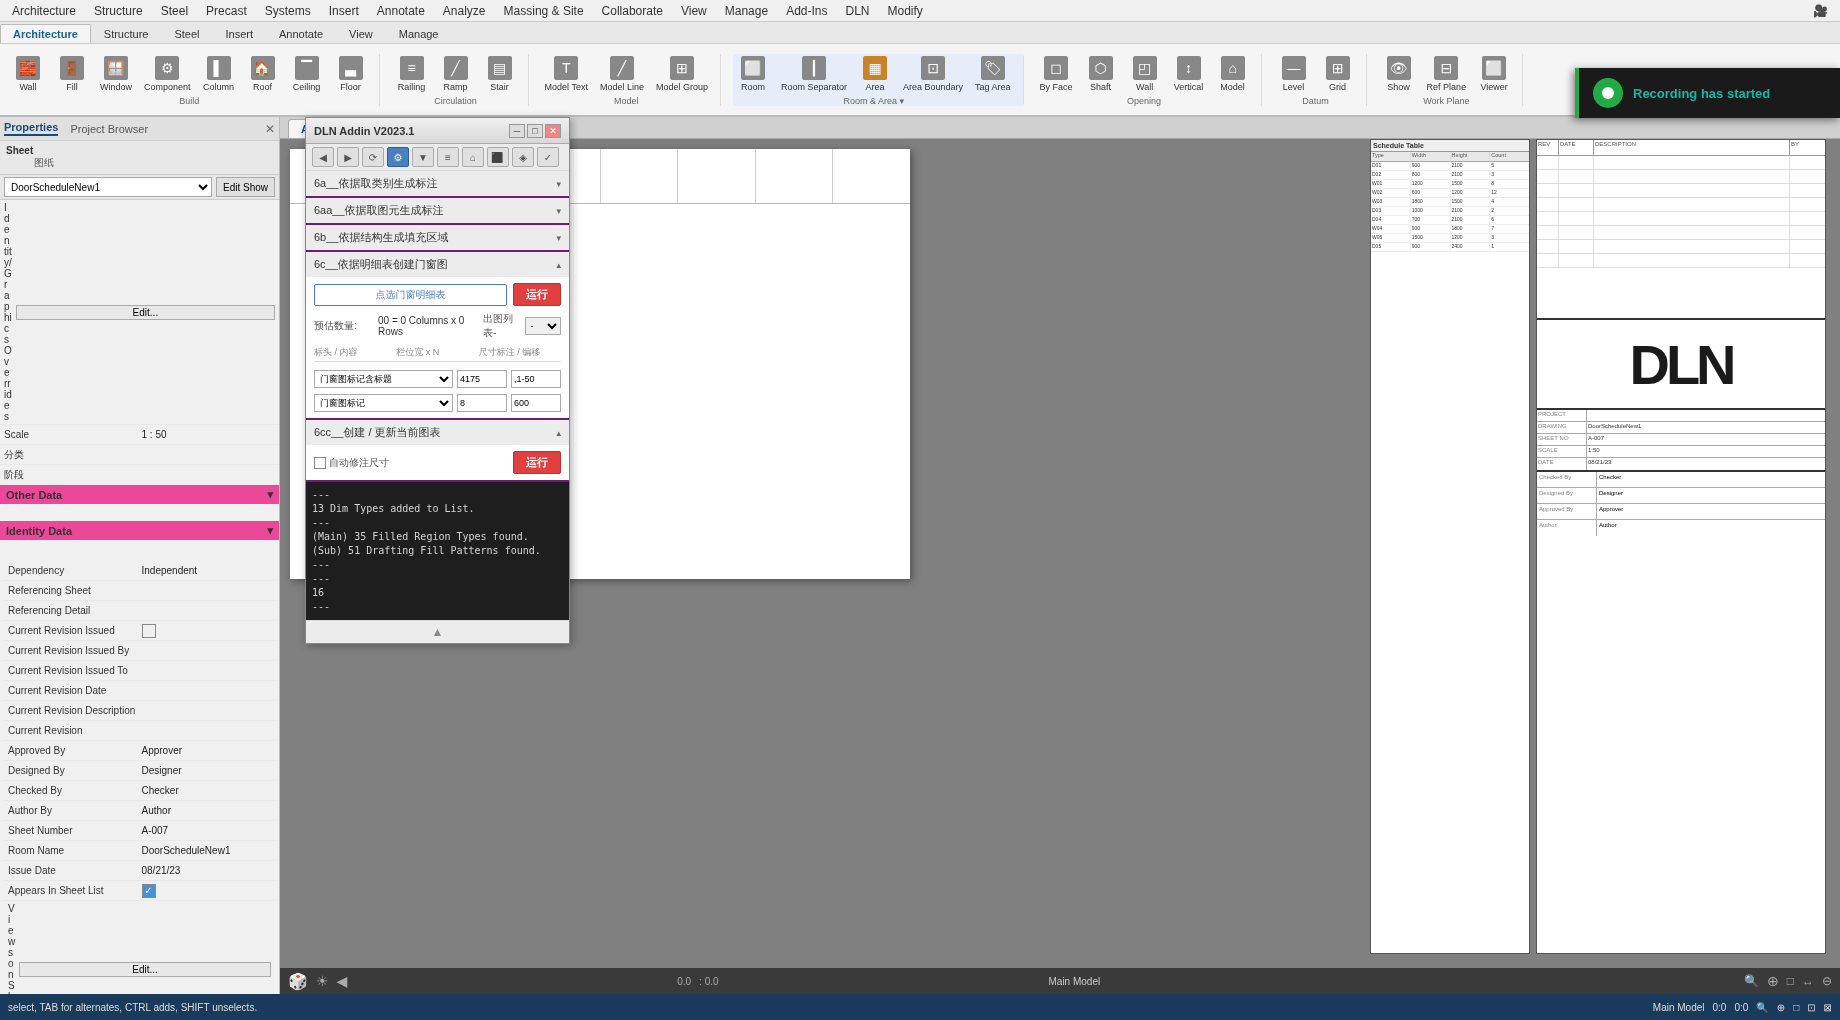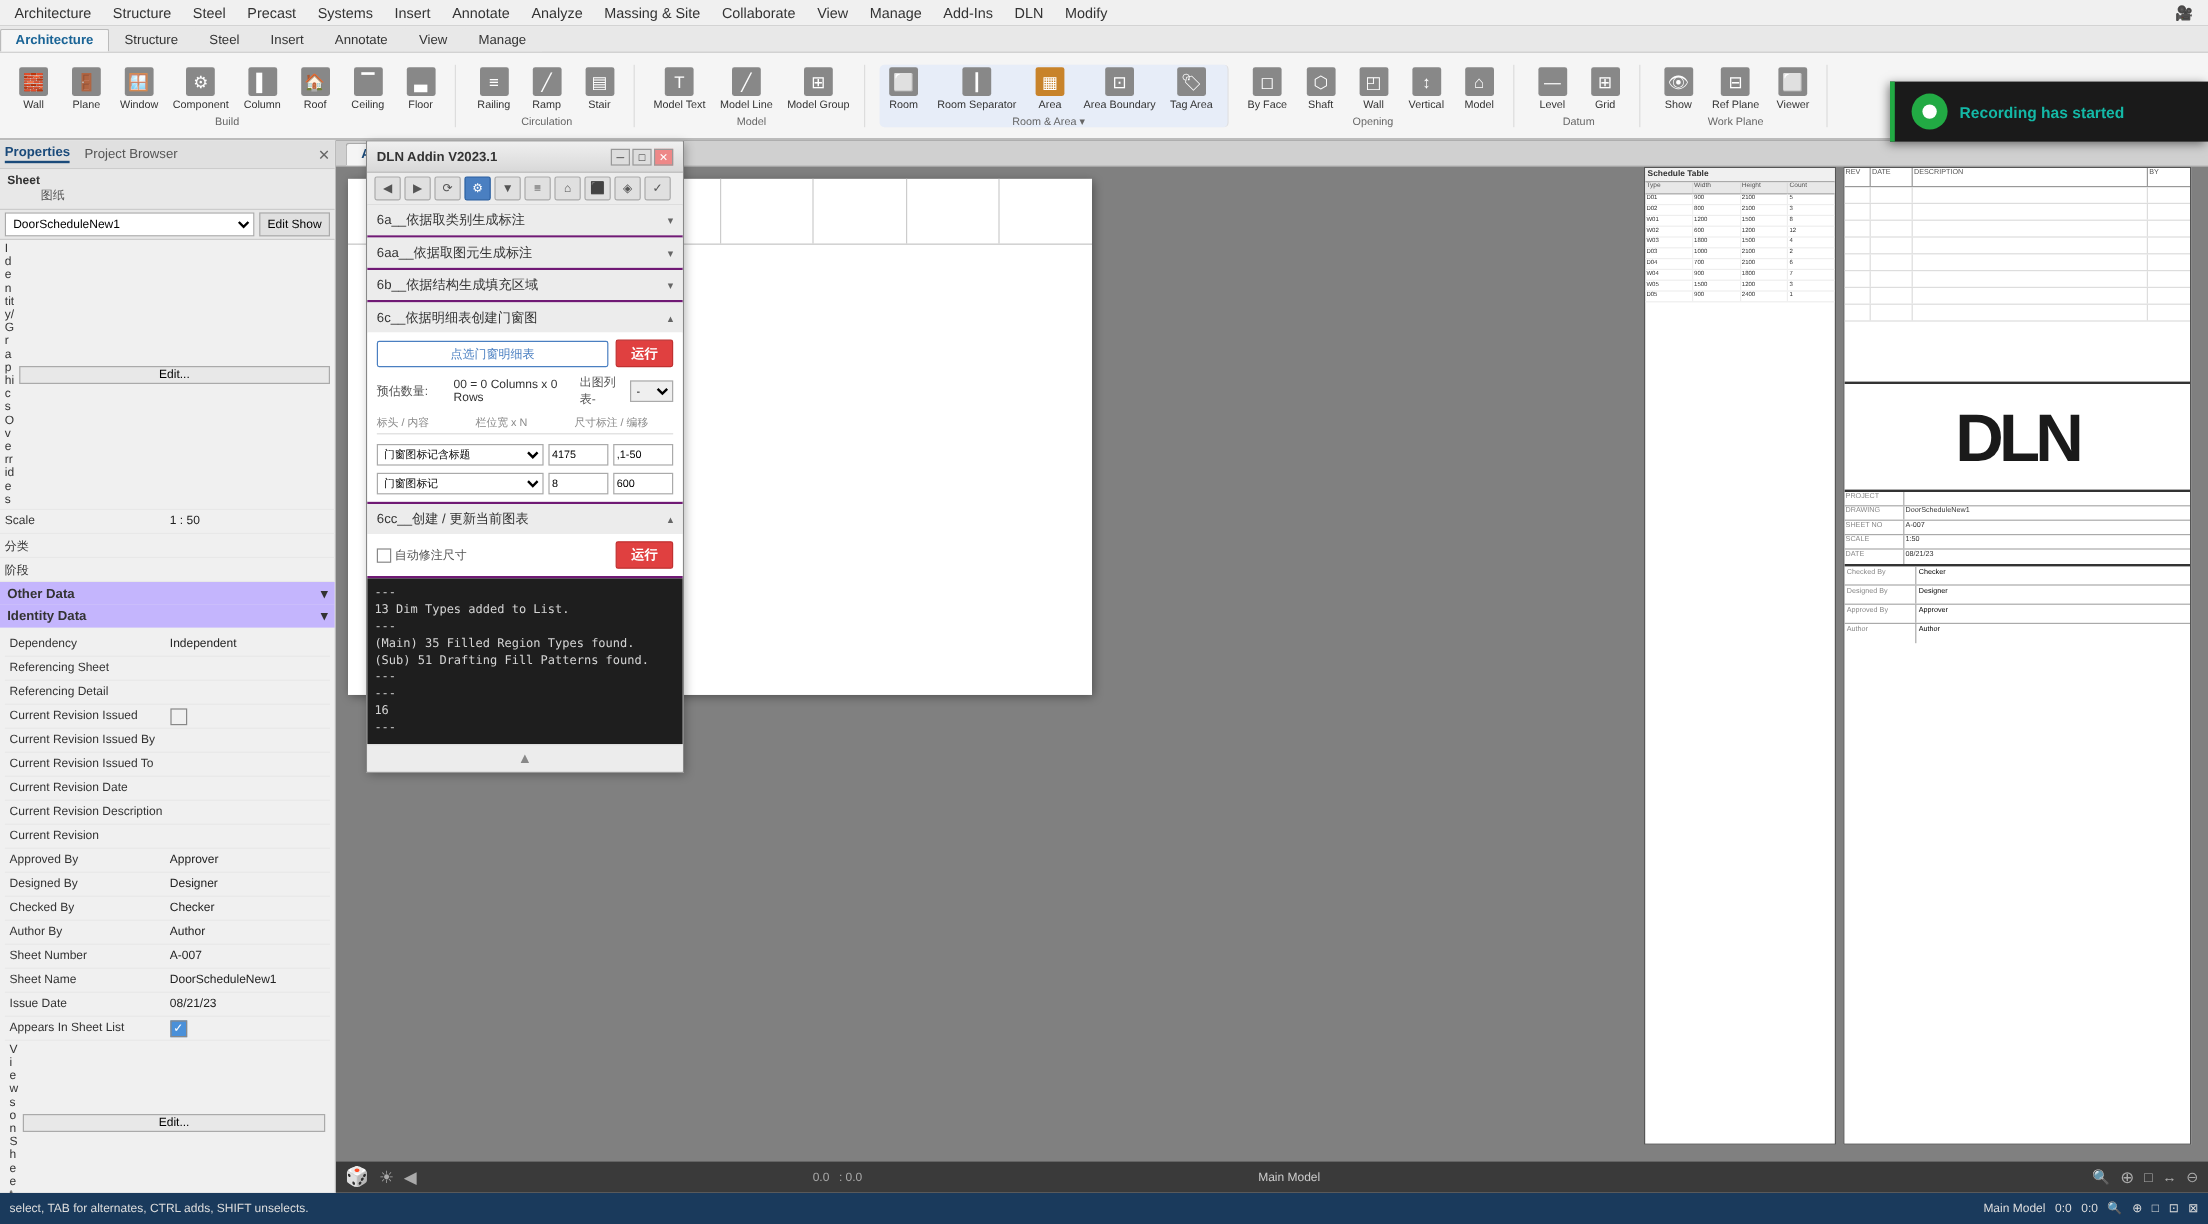--- a/index.html
+++ b/index.html
@@ -133,26 +133,26 @@
       padding: 2px 4px;
       height: 24px;
       gap: 4px;
     }
     .properties-section {
       padding: 4px;
       flex: 1;
       overflow-y: auto;
     }
     .section-header {
-      background: #c4b5fd;
+      background: #ec4899;
       padding: 3px 6px;
       font-size: 11px;
       font-weight: bold;
       color: #333;
-      margin-bottom: 0;
+      margin-bottom: 17px;
       cursor: pointer;
       display: flex;
       align-items: center;
       justify-content: space-between;
     }
     .prop-row {
       display: flex;
       align-items: center;
       padding: 2px 4px;
       border-bottom: 1px solid #e8e8e8;
@@ -563,21 +563,21 @@
   <div class="ribbon-content">
 
     <div class="ribbon-group">
       <div class="ribbon-icons">
         <div class="ribbon-icon-btn">
           <div class="icon-shape" style="background:#888">🧱</div>
           <span>Wall</span>
         </div>
         <div class="ribbon-icon-btn">
           <div class="icon-shape" style="background:#888">🚪</div>
-          <span>Plane</span>
+          <span>Fill</span>
         </div>
         <div class="ribbon-icon-btn">
           <div class="icon-shape" style="background:#888">🪟</div>
           <span>Window</span>
         </div>
         <div class="ribbon-icon-btn">
           <div class="icon-shape" style="background:#888">⚙</div>
           <span>Component</span>
         </div>
         <div class="ribbon-icon-btn">
@@ -823,21 +823,21 @@
       </div>
       <div class="prop-row">
         <span class="prop-label">Author By</span>
         <span class="prop-value">Author</span>
       </div>
       <div class="prop-row">
         <span class="prop-label">Sheet Number</span>
         <span class="prop-value">A-007</span>
       </div>
       <div class="prop-row">
-        <span class="prop-label">Sheet Name</span>
+        <span class="prop-label">Room Name</span>
         <span class="prop-value">DoorScheduleNew1</span>
       </div>
       <div class="prop-row">
         <span class="prop-label">Issue Date</span>
         <span class="prop-value">08/21/23</span>
       </div>
       <div class="prop-row">
         <span class="prop-label">Appears In Sheet List</span>
         <span class="prop-value">
           <div class="prop-value-checkbox">✓</div>

